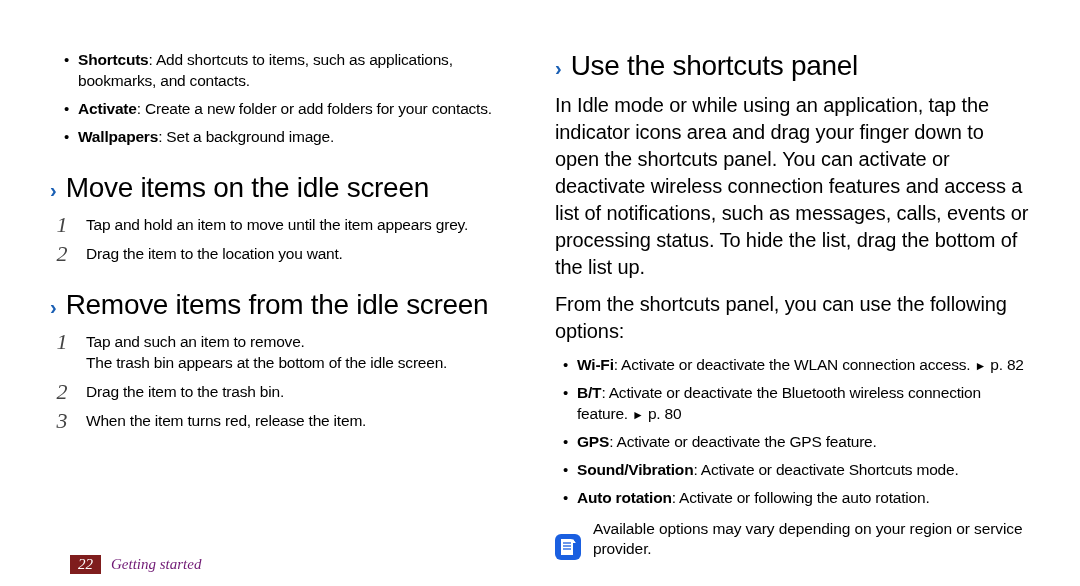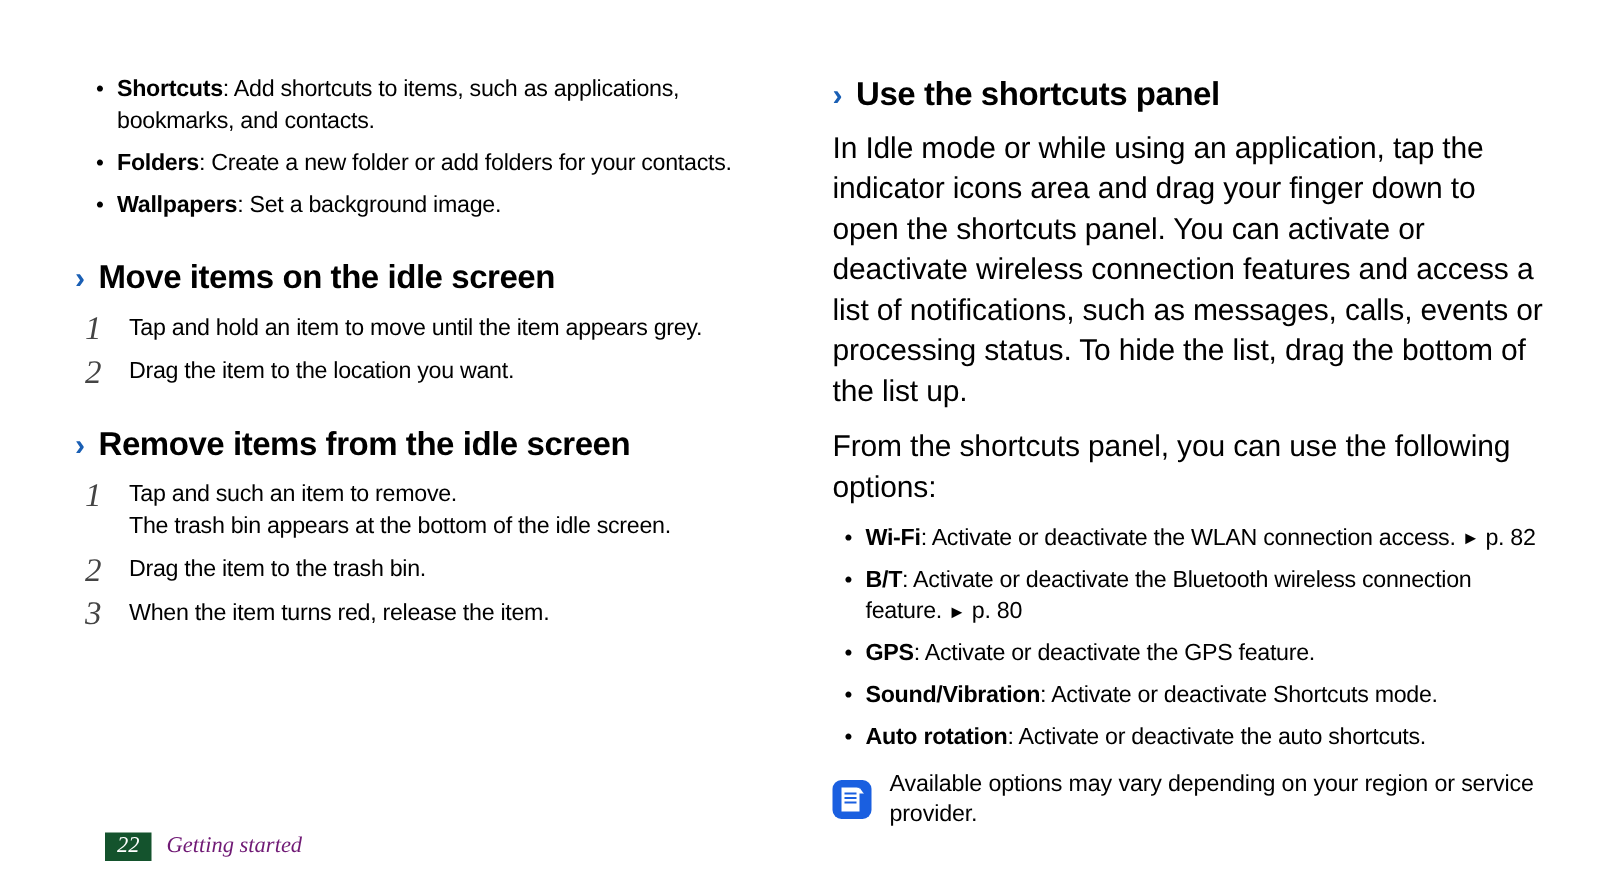--- a/index.html
+++ b/index.html
@@ -44,22 +44,22 @@
     align-items: baseline;
     gap: 9px;
     margin: 24px 0 10px 0;
   }
   .section-heading .chevron {
     color: #1a5fb4;
     font-size: 20px;
     font-weight: 900;
   }
   .section-heading .htext {
-    font-size: 22px;
-    font-weight: 700;
+    font-size: 28px;
+    font-weight: 400;
     letter-spacing: -0.3px;
   }
   .section-heading.first { margin-top: 0; }
   .num-list { list-style: none; padding-left: 0; }
   .num-item {
     display: flex;
     gap: 12px;
     font-size: 15.5px;
     line-height: 1.4;
     margin-bottom: 7px;
@@ -77,21 +77,21 @@
   .num-item .body { flex: 1; }
   .bodytext {
     font-size: 20px;
     line-height: 1.35;
     margin-bottom: 10px;
     letter-spacing: -0.1px;
   }
   .note {
     display: flex;
     gap: 12px;
-    align-items: center;
+    align-items: flex-end;
     margin-top: 10px;
   }
   .note-icon {
     width: 26px;
     height: 26px;
     border-radius: 6px;
     background: #1a5fe0;
     flex: 0 0 26px;
     position: relative;
   }
@@ -103,21 +103,21 @@
   }
   .footer {
     position: absolute;
     left: 70px;
     bottom: 12px;
     display: flex;
     align-items: center;
     gap: 10px;
   }
   .footer .pagenum {
-    background: #14532d;
+    background: #7f1d1d;
     color: #fff;
     font-style: italic;
     font-family: Georgia, serif;
     font-size: 15px;
     padding: 1px 8px;
   }
   .footer .chapter {
     font-style: italic;
     font-family: Georgia, serif;
     font-size: 15px;
@@ -132,21 +132,21 @@
 <body>
 
 <div class="page">
 
   <div class="col">
     <ul class="bullet-list">
       <li>
         <span class="bold">Shortcuts</span><span>: Add shortcuts to items, such as applications, bookmarks, and contacts.</span>
       </li>
       <li>
-        <span class="bold">Folders</span><span>: Create a new folder or add folders for your contacts.</span>
+        <span class="bold">Activate</span><span>: Create a new folder or add folders for your contacts.</span>
       </li>
       <li>
         <span class="bold">Wallpapers</span><span>: Set a background image.</span>
       </li>
     </ul>
 
     <div class="section-heading">
       <span class="chevron">›</span>
       <span class="htext">Move items on the idle screen</span>
     </div>
@@ -199,21 +199,21 @@
       <li>
         <span class="bold">B/T</span><span>: Activate or deactivate the Bluetooth wireless connection feature. </span><span class="tri">►</span> <span>p. 80</span>
       </li>
       <li>
         <span class="bold">GPS</span><span>: Activate or deactivate the GPS feature.</span>
       </li>
       <li>
         <span class="bold">Sound/Vibration</span><span>: Activate or deactivate Shortcuts mode.</span>
       </li>
       <li>
-        <span class="bold">Auto rotation</span><span>: Activate or deactivate the auto shortcuts.</span>
+        <span class="bold">Auto rotation</span><span>: Activate or following the auto rotation.</span>
       </li>
     </ul>
 
     <div class="note">
       <div class="note-icon">
         <svg width="20" height="20" viewBox="0 0 20 20">
           <path d="M3 2 L13 2 Q15 2 15 4 L15 18 L3 18 Z M15 2 L17 5 L15 5 Z" fill="#fff"></path>
           <path d="M14 2 L18 6 L14 6 Z" fill="#fff"></path>
           <line x1="5" y1="6" x2="13" y2="6" stroke="#1a5fe0" stroke-width="1.3"></line>
           <line x1="5" y1="9" x2="13" y2="9" stroke="#1a5fe0" stroke-width="1.3"></line>

